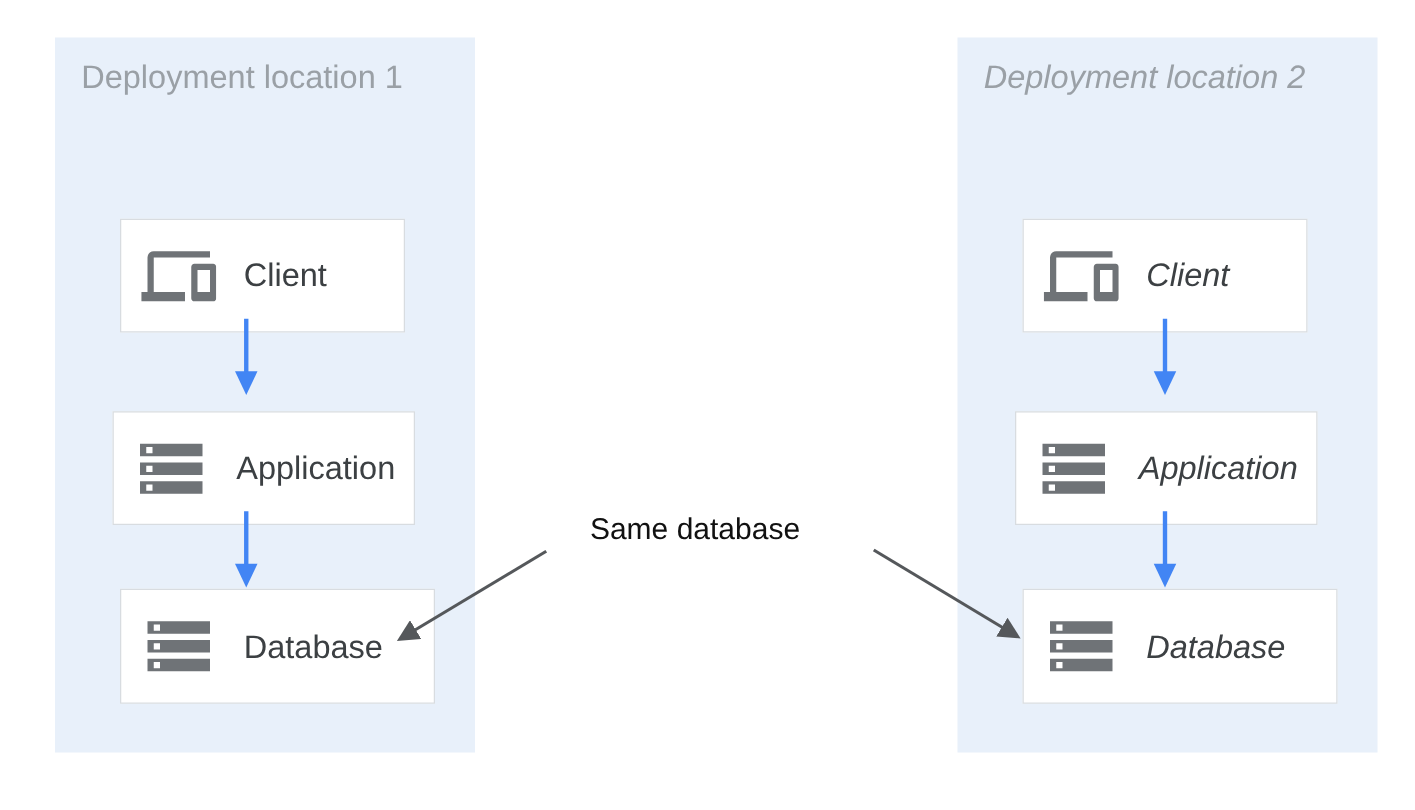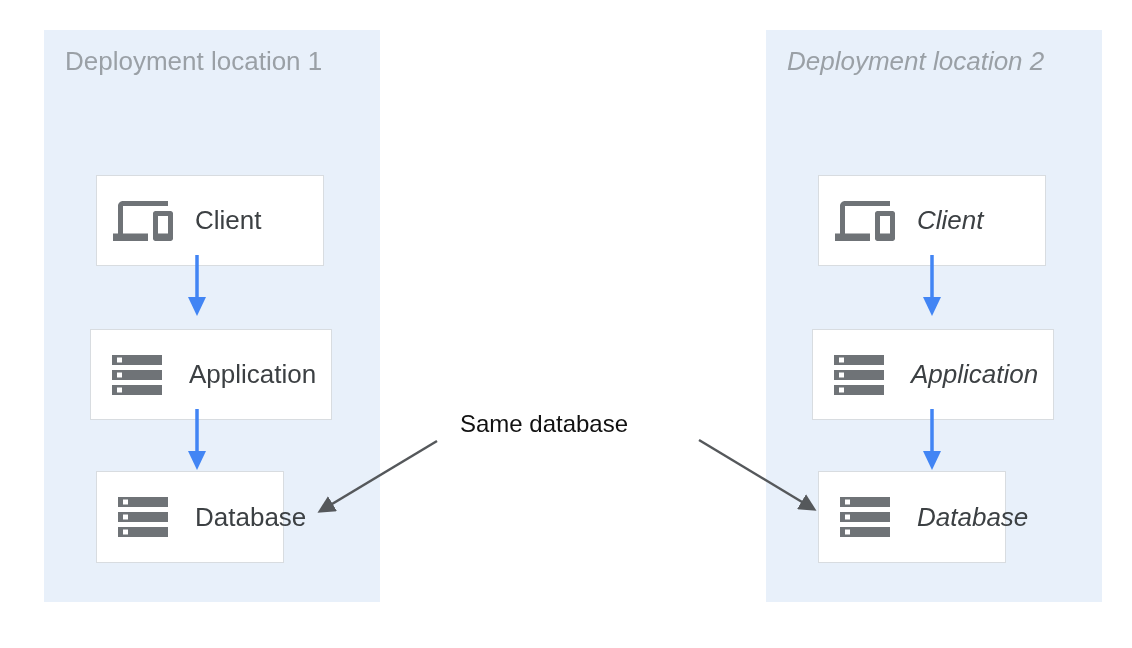--- a/index.html
+++ b/index.html
@@ -34,38 +34,38 @@
     box-sizing: border-box;
     background: #ffffff;
     border: 1px solid #d8dce0;
     display: flex;
     align-items: center;
     padding-left: 16px;
     gap: 22px;
   }
   .node-client   { left: 52px; top: 133px; width: 228px; height: 91px; margin-top: 12px; }
   .node-app      { left: 46px; top: 287px; width: 242px; height: 91px; margin-top: 12px; }
-  .node-database { left: 52px; top: 441px; width: 188px; height: 92px; }
+  .node-database { left: 52px; top: 441px; width: 252px; height: 92px; }
   .node .icon {
     width: 60px;
     height: 60px;
     flex: none;
     display: flex;
     align-items: center;
     justify-content: center;
   }
   .node .icon svg { width: 60px; height: 60px; fill: #6f7377; }
   .node .label {
     font-size: 26px;
     color: #3c4043;
     white-space: nowrap;
   }
   .annotation {
     position: absolute;
-    left: 414px;
+    left: 426px;
     top: 409px;
     width: 260px;
     text-align: center;
     font-size: 24px;
     line-height: 29px;
     color: #111111;
   }
   .annotation .line { display: block; }
   .arrow-layer {
     position: absolute;

